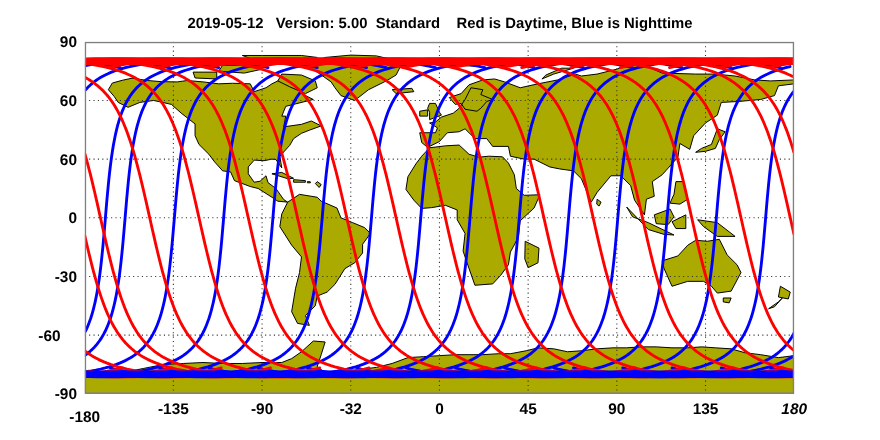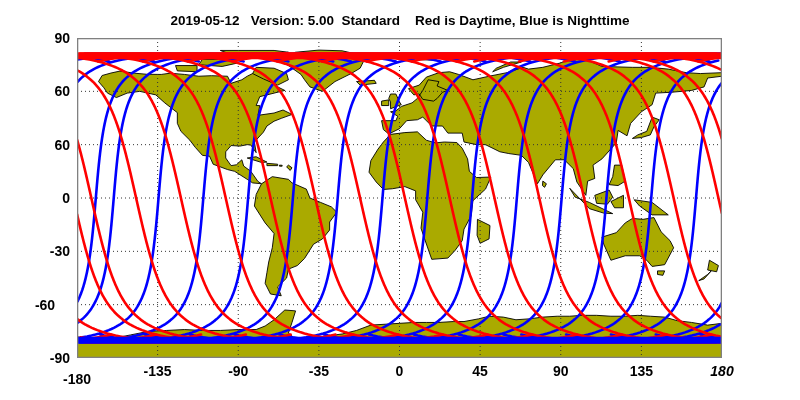--- a/index.html
+++ b/index.html
@@ -199,21 +199,21 @@
       <div class="axis-label ylab" style="left: 20px; width: 50px; top: 136.667px;">60</div>
       <div class="axis-label ylab" style="left: 20px; width: 50px; top: 190px;">0</div>
       <div class="axis-label ylab" style="left: 20px; width: 50px; top: 243.333px;">-30</div>
       <div class="axis-label ylab" style="left: 20px; width: 50px; top: 296.667px; text-align: center;">-60</div>
       <div class="axis-label ylab" style="left: 20px; width: 50px; top: 350px;">-90</div>
     </div>
   <div id="xtick-labels">
       <div class="axis-label xlab" style="width: 60px; left: 47px; top: 371px;">-180</div>
       <div class="axis-label xlab" style="width: 60px; left: 127.625px; top: 363px;">-135</div>
       <div class="axis-label xlab" style="width: 60px; left: 208.25px; top: 363px;">-90</div>
-      <div class="axis-label xlab" style="width: 60px; left: 288.875px; top: 363px;">-35</div>
+      <div class="axis-label xlab" style="width: 60px; left: 288.875px; top: 363px;">-32</div>
       <div class="axis-label xlab" style="width: 60px; left: 369.5px; top: 363px;">0</div>
       <div class="axis-label xlab" style="width: 60px; left: 450.125px; top: 363px;">45</div>
       <div class="axis-label xlab" style="width: 60px; left: 530.75px; top: 363px;">90</div>
       <div class="axis-label xlab" style="width: 60px; left: 611.375px; top: 363px; text-align: center;">135</div>
       <div class="axis-label xlab" style="width: 60px; left: 692px; top: 363px; font-style: italic;">180</div>
     </div>
 
 </div>
 
 </body></html>

